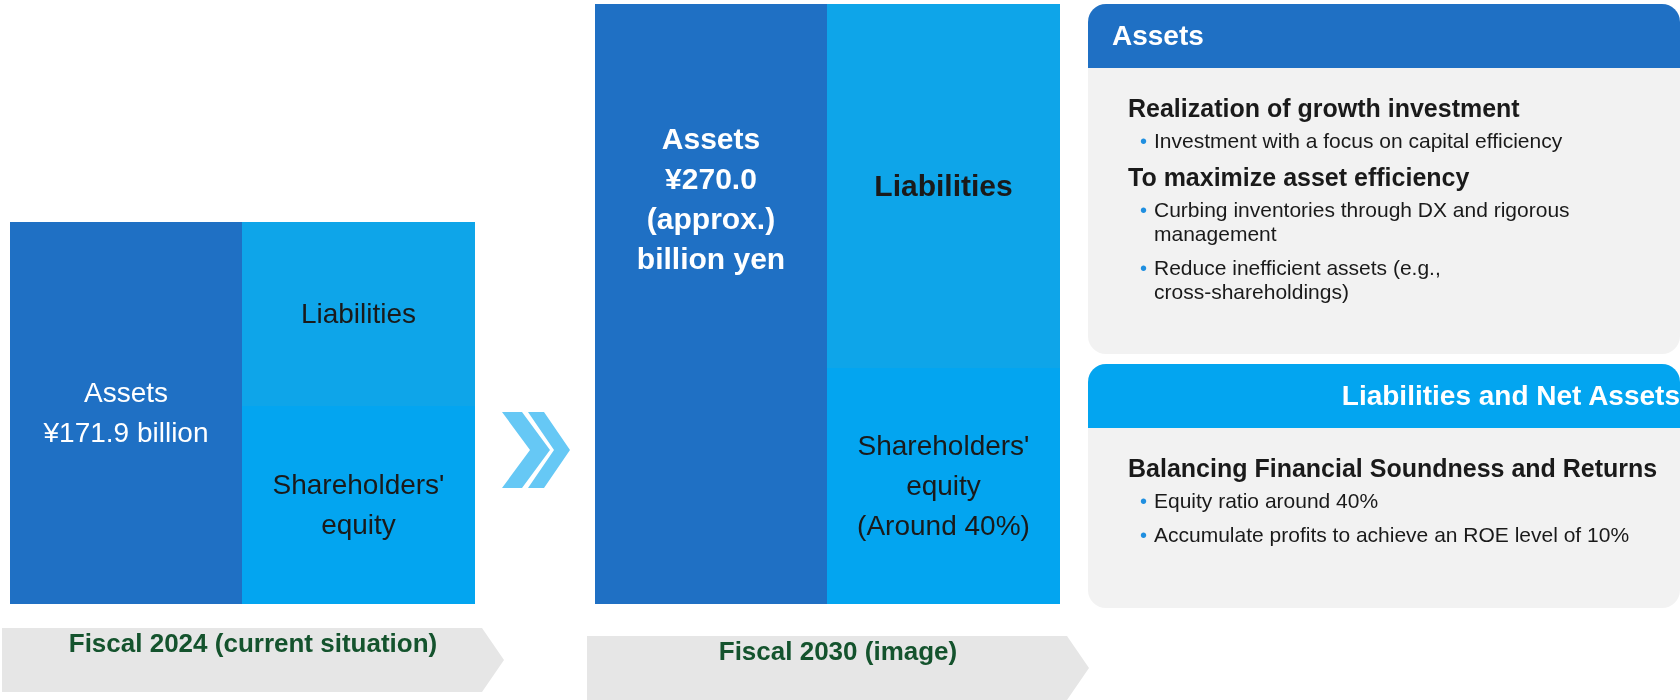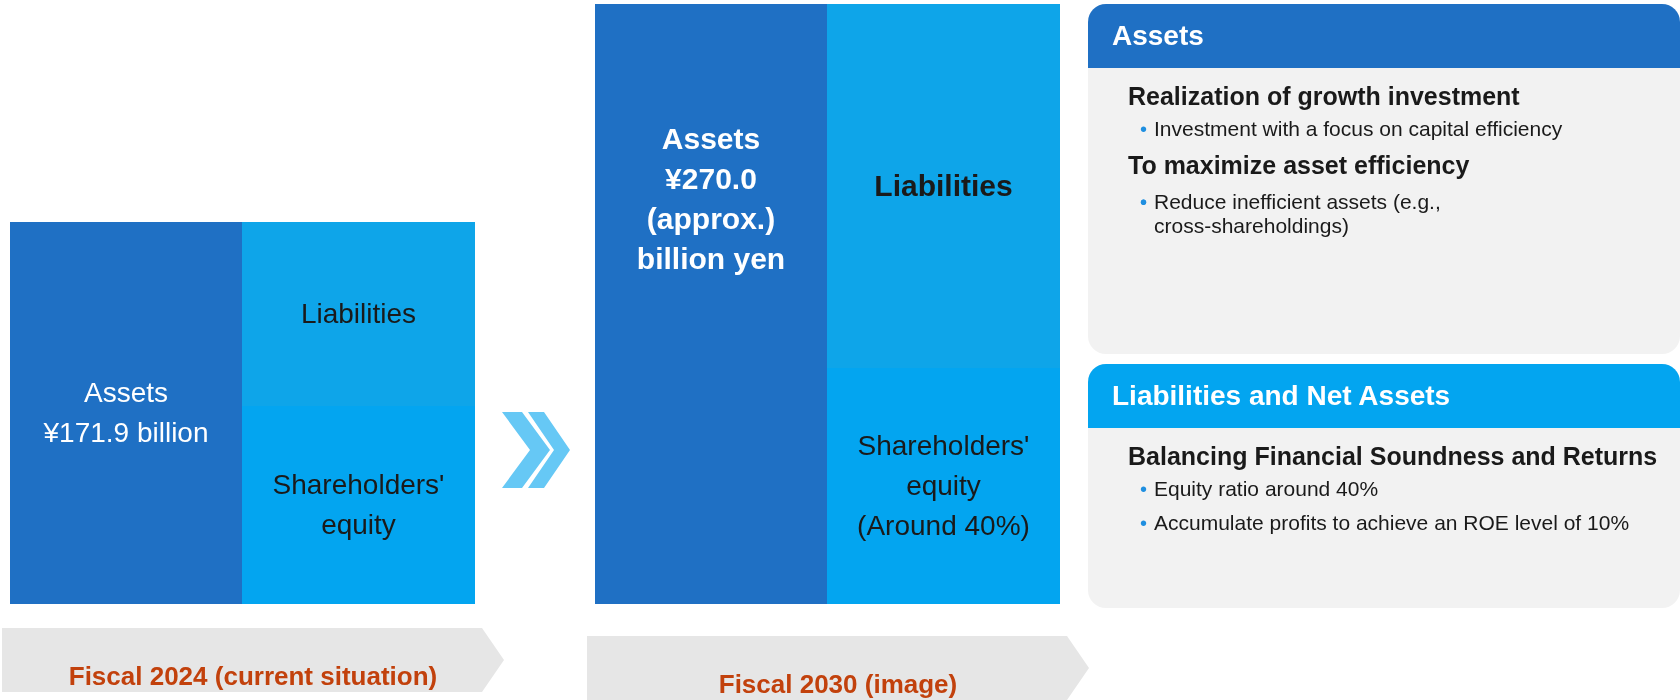--- a/index.html
+++ b/index.html
@@ -5,27 +5,27 @@
   html, body { margin:0; padding:0; background:#ffffff; }
   body { width:1680px; height:700px; position:relative; overflow:hidden;
          font-family:"Liberation Sans", "DejaVu Sans", sans-serif; color:#1a1a1a; }
   .abs { position:absolute; box-sizing:border-box; }
   .block { display:flex; flex-direction:column; align-items:center; justify-content:center; text-align:center; }
   .dark { background:#1f70c4; color:#ffffff; }
   .light { background:#0ea5e9; color:#1a1a1a; }
   .mid { background:#03a5f0; color:#1a1a1a; }
   .t1 { font-size:28px; line-height:40px; }
   .t2 { font-size:30px; line-height:40px; font-weight:bold; }
-  .label-bar { background:#e6e6e6; display:flex; align-items:flex-end; justify-content:center;
-               font-size:26px; font-weight:bold; color:#c2410c;
+  .label-bar { background:#e6e6e6; display:flex; align-items:flex-start; justify-content:center;
+               font-size:26px; font-weight:bold; color:#14532d;
                clip-path: polygon(0 0, calc(100% - 22px) 0, 100% 50%, calc(100% - 22px) 100%, 0 100%); }
   .card { border-radius:18px; overflow:hidden; background:#f2f2f2; }
   .card-head { height:64px; display:flex; align-items:center; padding-left:24px;
                font-size:28px; font-weight:bold; color:#ffffff; }
-  .card-body { padding:8px 0 0 40px; }
+  .card-body { padding:20px 0 0 40px; }
   .sub-h { font-size:25px; font-weight:bold; color:#1a1a1a; margin:6px 0 6px 0; }
   .bullets { list-style:none; margin:0 0 8px 0; padding:0 0 0 12px; }
   .bullets li { position:relative; padding-left:14px; font-size:21px; line-height:24px; margin-bottom:10px; color:#1a1a1a; }
   .bullets li .dot { position:absolute; left:0; top:0; color:#1f8fe0; font-size:20px; }
 </style>
 </head>
 <body>
 
 <div class="abs block dark" style="left:10px; top:222px; width:232px; height:382px;">
   <div class="t1">Assets</div>
@@ -72,28 +72,28 @@
   <div class="card-head" style="background:#1f70c4;">
     <span>Assets</span>
   </div>
   <div class="card-body">
     <div class="sub-h">Realization of growth investment</div>
     <ul class="bullets">
       <li><span class="dot">•</span><span>Investment with a focus on capital efficiency</span></li>
     </ul>
     <div class="sub-h">To maximize asset efficiency</div>
     <ul class="bullets" style="width:480px;">
-      <li><span class="dot">•</span></li>
+      <li><span class="dot">•</span><span>Curbing inventories through DX and rigorous management</span></li>
       <li style="width:290px;"><span class="dot">•</span><span>Reduce inefficient assets (e.g., cross-shareholdings)</span></li>
     </ul>
   </div>
 </div>
 
 <div class="abs card" style="left:1088px; top:364px; width:592px; height:244px;">
-  <div class="card-head" style="background:#03a5f0;">
+  <div class="card-head" style="background:#03a5f0;justify-content:flex-end;">
     <span>Liabilities and Net Assets</span>
   </div>
   <div class="card-body">
     <div class="sub-h">Balancing Financial Soundness and Returns</div>
     <ul class="bullets" style="width:500px;">
       <li><span class="dot">•</span><span>Equity ratio around 40%</span></li>
       <li><span class="dot">•</span><span>Accumulate profits to achieve an ROE level of 10%</span></li>
     </ul>
   </div>
 </div>

